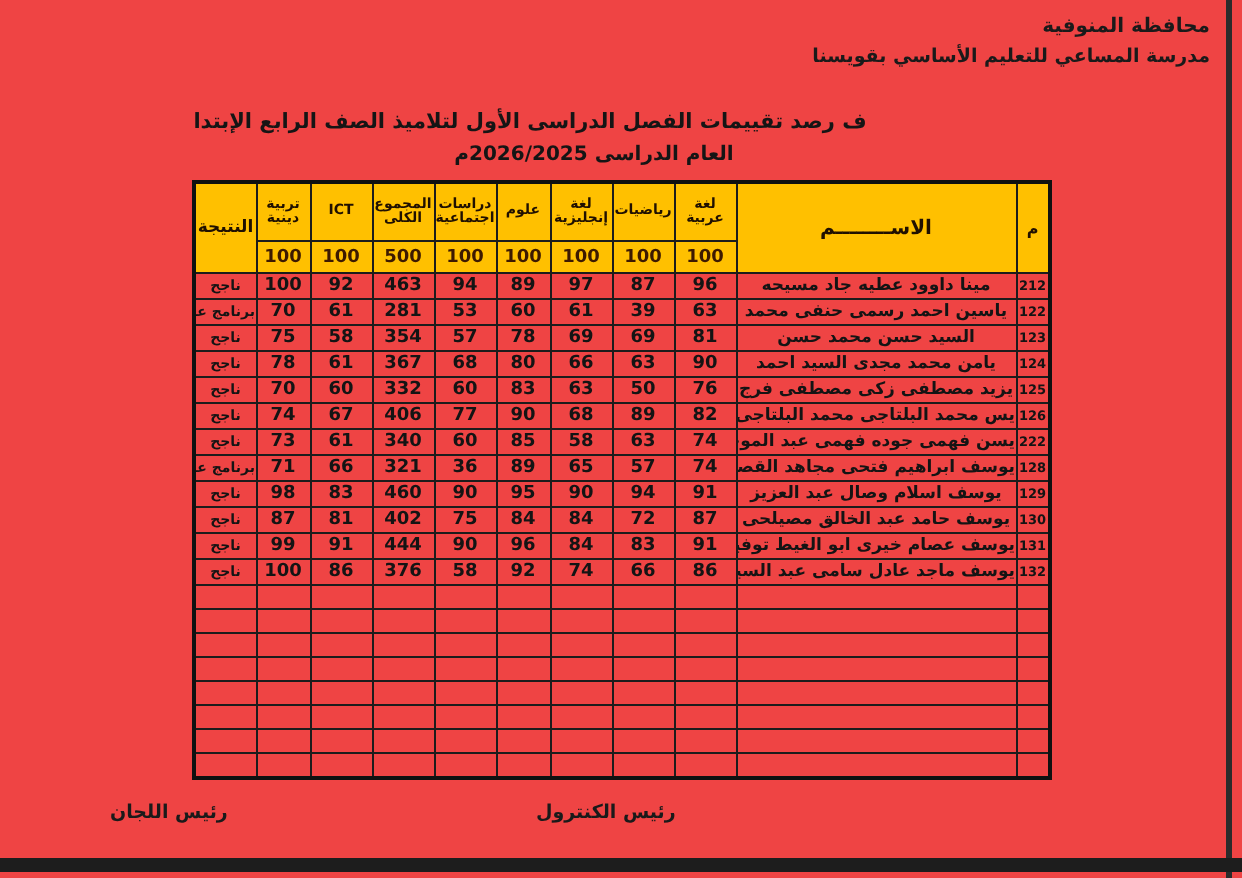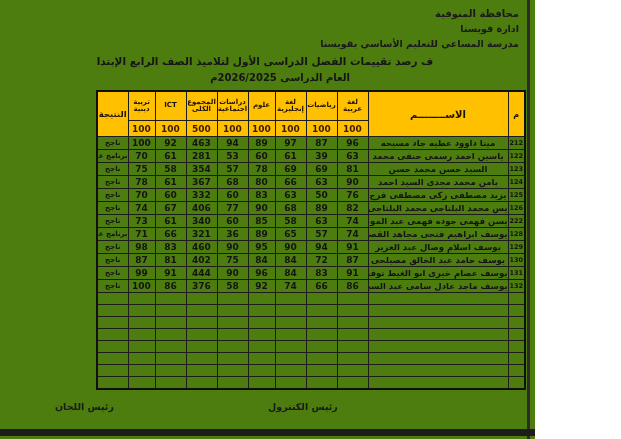--- a/index.html
+++ b/index.html
@@ -1,33 +1,33 @@
 <!DOCTYPE html>
 <html lang="ar"><head>
 <meta charset="utf-8">
 <style>
   html,body{margin:0;padding:0;}
   .page{
-    position:relative; width:535px; height:439px; background:#4d7c0f;
+    position:relative; width:621px; height:439px; background:#ef4444;
     font-family:"DejaVu Sans", sans-serif; color:#111; overflow:hidden;
     direction:rtl;
   }
   
   .edge-right{position:absolute; top:0; right:5px; width:3px; height:439px; background:#2b2b2b;}
   .edge-bottom{position:absolute; left:0; bottom:3px; width:621px; height:7px; background:#1d1d1d;}
 
   
   .letterhead{position:absolute; top:6px; right:16px; text-align:right; line-height:15px;}
   .letterhead div{font-weight:700; font-size:10px; color:#1a1a1a;}
   .letterhead .l2,.letterhead .l3{font-size:9.5px;}
 
   
   .title-main{position:absolute; top:55px; left:55px; width:420px; text-align:center;
     font-weight:700; font-size:10.5px; color:#151515;}
-  .title-year{position:absolute; top:72px; left:90px; width:380px; text-align:center;
+  .title-year{position:absolute; top:72px; left:107px; width:380px; text-align:center;
     font-weight:700; font-size:10px; color:#151515;}
 
   
   table.grades{
     position:absolute; top:90px; left:96px; width:428px;
     border-collapse:collapse; table-layout:fixed; direction:rtl;
     border:2px solid #101010;
   }
   .grades th,.grades td{border:1px solid #1c1c1c; padding:0; text-align:center; vertical-align:middle; overflow:hidden;}
   .grades thead th{background:#FFC000; font-weight:700; color:#201000;}
@@ -49,21 +49,20 @@
   .sig-center{left:268px;}
   .sig-left{left:55px;}
 </style>
 </head>
 <body>
 
 <div class="page">
 
   <div class="letterhead">
     <div class="l1">محافظة المنوفية</div>
-    <div class="l2">ادارة قويسنا</div>
     <div class="l3">مدرسة المساعي للتعليم الأساسي بقويسنا</div>
   </div>
 
   <div class="title-main">ف رصد تقييمات الفصل الدراسى الأول لتلاميذ الصف الرابع الإبتدا</div>
   <div class="title-year">العام الدراسى 2026/2025م</div>
 
   <table class="grades">
     <colgroup>
         <col style="width: 17px;">
         <col style="width: 140px;">

